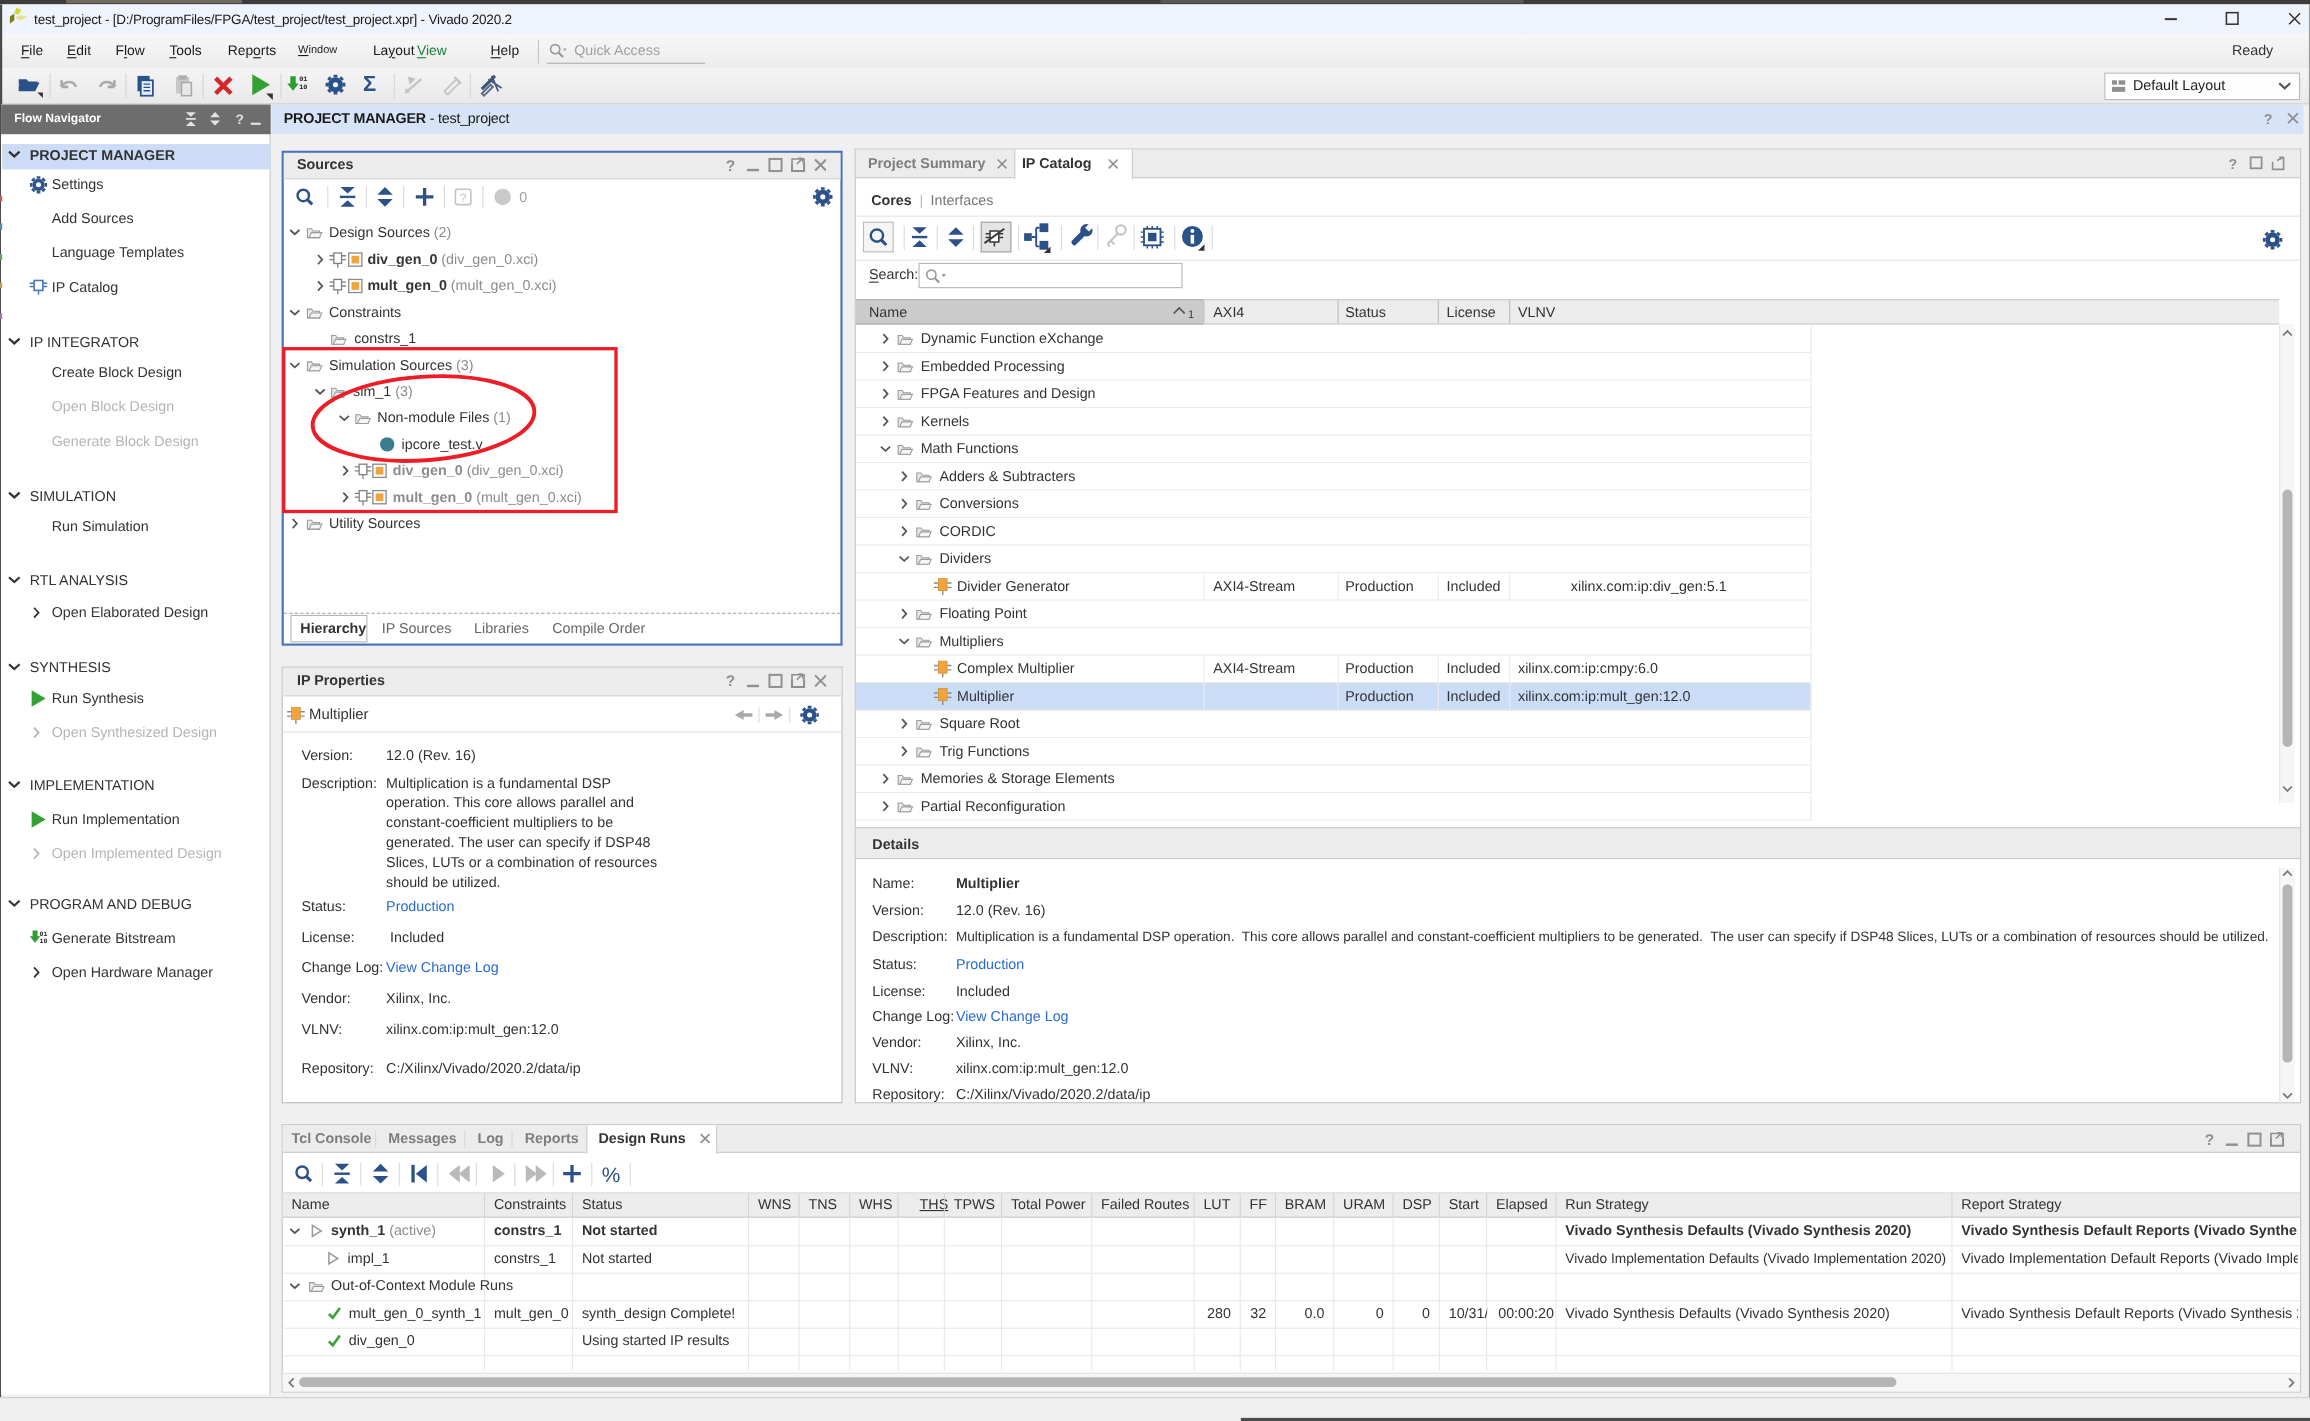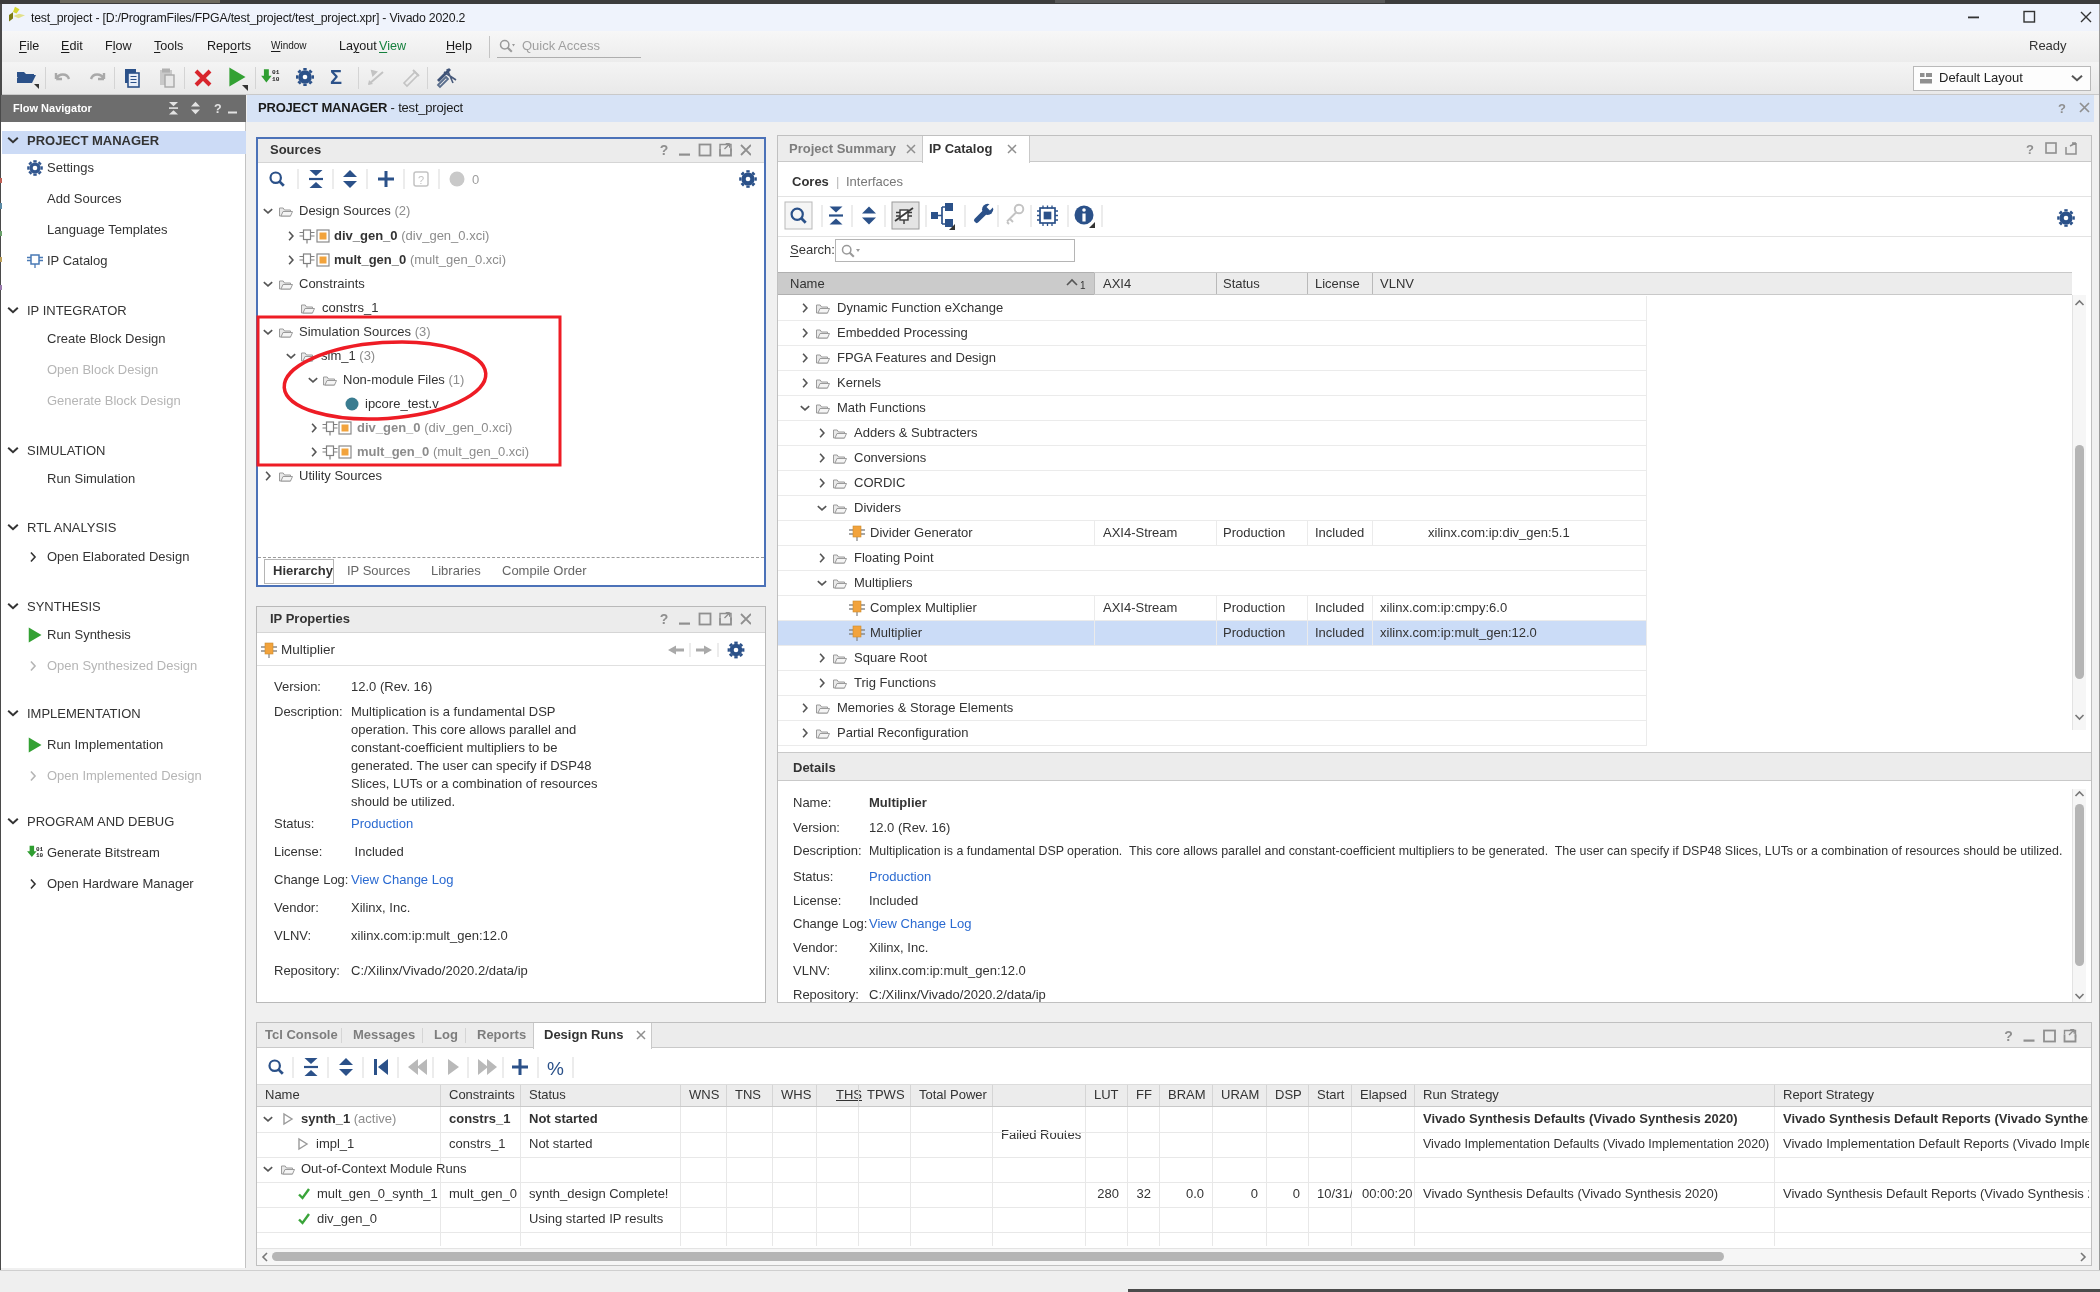--- a/index.html
+++ b/index.html
@@ -900,21 +900,21 @@
 <div class="abs" style="left:257px;top:1084px;width:1834px;height:23px;background:#ececec;border-bottom:1px solid #c9c9c9;border-top:1px solid #dcdcdc"></div>
 <div class="abs " style="left:265px;top:1086px;line-height:18px;">Name</div>
 <div class="abs " style="left:449px;top:1086px;line-height:18px;">Constraints</div>
 <div class="abs " style="left:529px;top:1086px;line-height:18px;">Status</div>
 <div class="abs " style="left:689px;top:1086px;line-height:18px;">WNS</div>
 <div class="abs " style="left:735px;top:1086px;line-height:18px;">TNS</div>
 <div class="abs " style="left:781px;top:1086px;line-height:18px;">WHS</div>
 <div class="abs " style="left:836px;top:1086px;line-height:18px;text-decoration:underline;">THS</div>
 <div class="abs " style="left:867px;top:1086px;line-height:18px;">TPWS</div>
 <div class="abs " style="left:919px;top:1086px;line-height:18px;">Total Power</div>
-<div class="abs " style="left:1001px;top:1086px;line-height:18px;margin-top:40px;">Failed Routes</div>
+<div class="abs " style="left:1001px;top:1086px;line-height:18px;">Failed Routes</div>
 <div class="abs " style="left:1094px;top:1086px;line-height:18px;">LUT</div>
 <div class="abs " style="left:1136px;top:1086px;line-height:18px;">FF</div>
 <div class="abs " style="left:1168px;top:1086px;line-height:18px;">BRAM</div>
 <div class="abs " style="left:1221px;top:1086px;line-height:18px;">URAM</div>
 <div class="abs " style="left:1275px;top:1086px;line-height:18px;">DSP</div>
 <div class="abs " style="left:1317px;top:1086px;line-height:18px;">Start</div>
 <div class="abs " style="left:1360px;top:1086px;line-height:18px;">Elapsed</div>
 <div class="abs " style="left:1423px;top:1086px;line-height:18px;">Run Strategy</div>
 <div class="abs " style="left:1783px;top:1086px;line-height:18px;">Report Strategy</div>
 <div class="abs" style="left:440px;top:1085px;width:1px;height:21px;background:#d5d5d5"></div>

